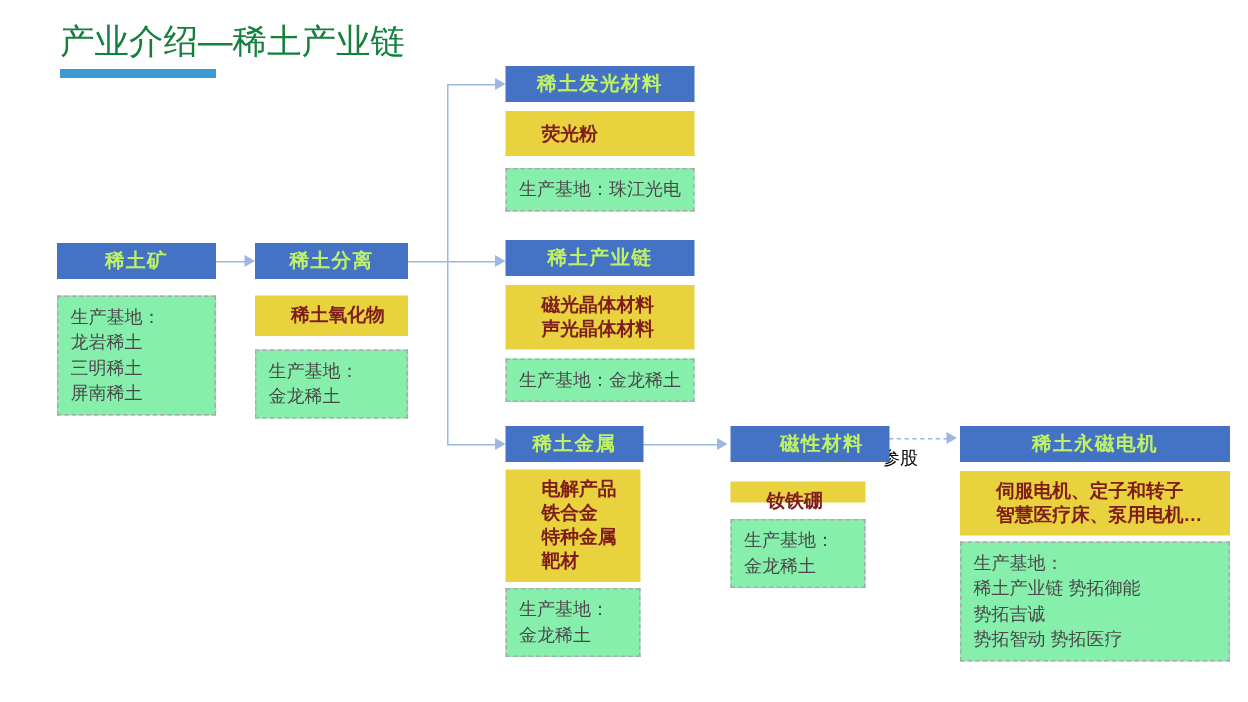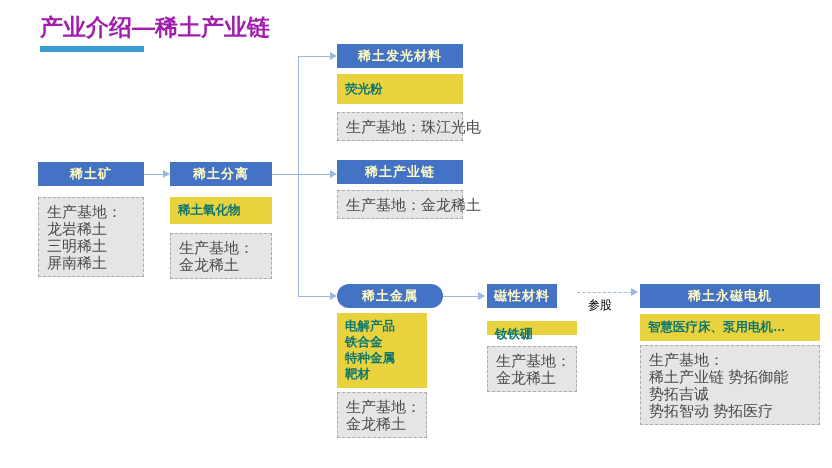--- a/index.html
+++ b/index.html
@@ -17,67 +17,67 @@
   }
 
   
   #title-block {
     position: absolute;
     left: 40px;
     top: 12px;
   }
   #page-title {
     font-size: 23px;
-    font-weight: bold;
-    color: #a21caf;
+    font-weight: normal;
+    color: #15803d;
     letter-spacing: 0px;
     white-space: nowrap;
     line-height: 30px;
   }
   #title-underline {
     width: 104px;
     height: 6px;
     background: #3d9bd4;
     margin-top: 4px;
   }
 
   
   .node {
     position: absolute;
   }
   .node-header {
     background: #4472C4;
-    color: #fef9c3;
+    color: #bef264;
     font-size: 13px;
     font-weight: bold;
     text-align: center;
     line-height: 24px;
     height: 24px;
     letter-spacing: 1px;
     white-space: nowrap;
     overflow: hidden;
   }
   .node-yellow {
     background: #E8D33E;
-    color: #0f766e;
+    color: #7f1d1d;
     font-size: 12.5px;
     font-weight: bold;
-    padding: 5px 8px 6px 8px;
+    padding: 5px 8px 6px 24px;
     line-height: 16px;
     box-sizing: border-box;
   }
   .node-yellow .yline { white-space: nowrap; }
   .node-dashed {
     border: 1px dashed #aaaaaa;
     color: #4a4a4a;
-    font-size: 15px;
+    font-size: 12px;
     padding: 5px 8px 5px 8px;
     line-height: 17px;
     box-sizing: border-box;
-    background: #e5e5e5;
+    background: #86efac;
   }
   .node-dashed .dline { white-space: nowrap; }
 
   
   
   #node-mine           { left: 38px;  top: 162px; width: 106px; }
   #node-mine .node-header { width: 106px; }
   #node-mine .node-dashed { width: 106px; margin-top: 11px; }
 
   
@@ -93,27 +93,27 @@
   #node-luminescent .node-dashed { width: 126px; margin-top: 8px; }
 
   
   #node-crystal        { left: 337px; top: 160px; width: 126px; }
   #node-crystal .node-header { width: 126px; }
   #node-crystal .node-yellow { width: 126px; margin-top: 6px; }
   #node-crystal .node-dashed { width: 126px; margin-top: 6px; }
 
   
   #node-metal          { left: 337px; top: 284px; width: 90px; }
-  #node-metal .node-header { width: 106px; border-radius: 12px; }
+  #node-metal .node-header { width: 92px; }
   #node-metal .node-yellow { width: 90px; margin-top: 5px; }
   #node-metal .node-dashed { width: 90px; margin-top: 4px; }
 
   
   #node-magnetic       { left: 487px; top: 284px; width: 90px; }
-  #node-magnetic .node-header { width: 70px; }
+  #node-magnetic .node-header { width: 90px; padding-left: 16px; }
   #node-magnetic .node-yellow { width: 90px; margin-top: 13px; height: 14px; display:flex; align-items:flex-start;}
   #node-magnetic .node-dashed { width: 90px; margin-top: 11px; }
 
   
   #node-motor          { left: 640px; top: 284px; width: 180px; }
   #node-motor .node-header { width: 180px; }
   #node-motor .node-yellow { width: 180px; margin-top: 6px; }
   #node-motor .node-dashed { width: 180px; margin-top: 4px; }
 
   
@@ -213,20 +213,24 @@
   <div class="node-yellow">
     <div class="yline">荧光粉</div>
   </div>
   <div class="node-dashed">
     <div class="dline">生产基地：珠江光电</div>
   </div>
 </div>
 
 <div class="node" id="node-crystal">
   <div class="node-header">稀土产业链</div>
+  <div class="node-yellow">
+    <div class="yline">磁光晶体材料</div>
+    <div class="yline">声光晶体材料</div>
+  </div>
   <div class="node-dashed">
     <div class="dline">生产基地：金龙稀土</div>
   </div>
 </div>
 
 <div class="node" id="node-metal">
   <div class="node-header">稀土金属</div>
   <div class="node-yellow">
     <div class="yline">电解产品</div>
     <div class="yline">铁合金</div>
@@ -246,20 +250,21 @@
   </div>
   <div class="node-dashed">
     <div class="dline">生产基地：</div>
     <div class="dline">金龙稀土</div>
   </div>
 </div>
 
 <div class="node" id="node-motor">
   <div class="node-header">稀土永磁电机</div>
   <div class="node-yellow">
+    <div class="yline">伺服电机、定子和转子</div>
     <div class="yline">智慧医疗床、泵用电机…</div>
   </div>
   <div class="node-dashed">
     <div class="dline">生产基地：</div>
     <div class="dline">稀土产业链 势拓御能</div>
     <div class="dline">势拓吉诚</div>
     <div class="dline">势拓智动 势拓医疗</div>
   </div>
 </div>
 

